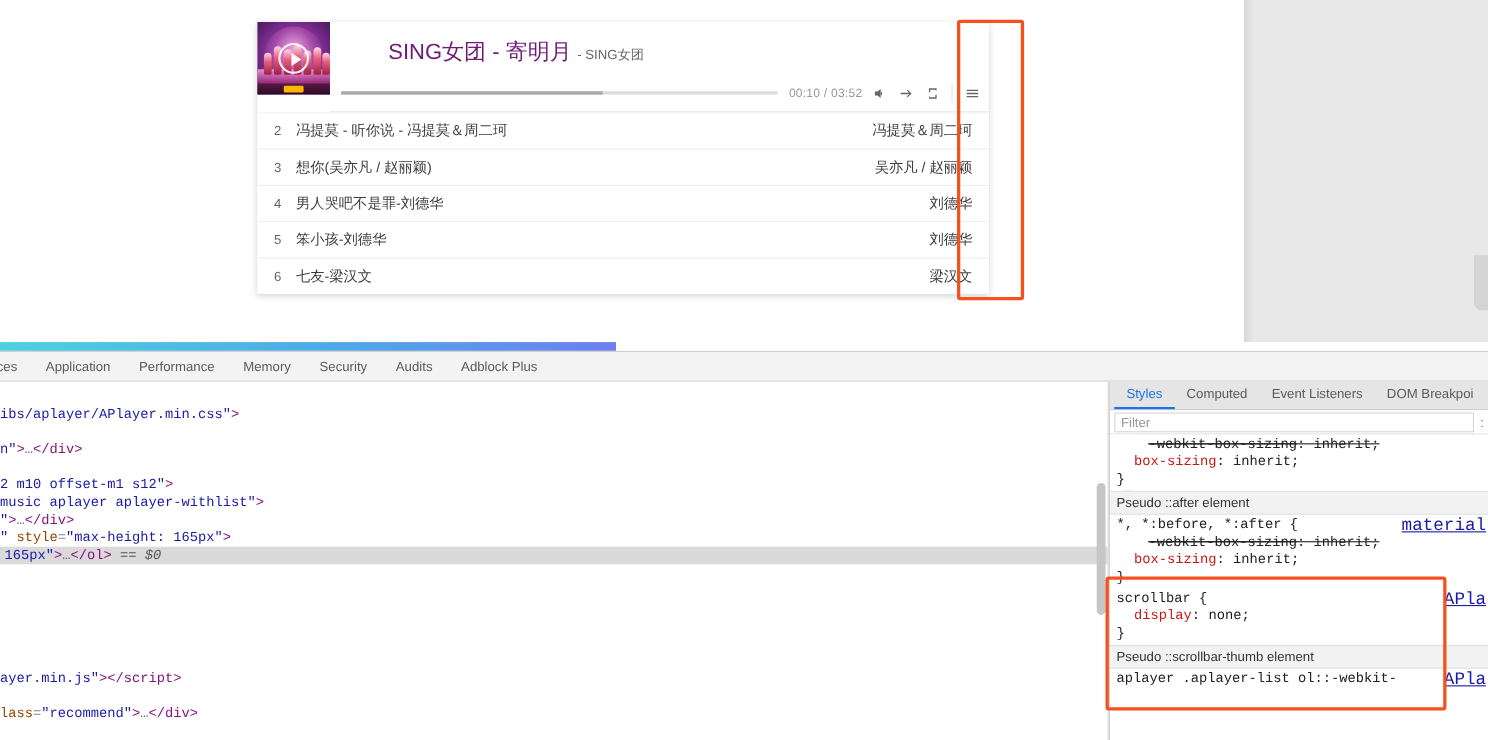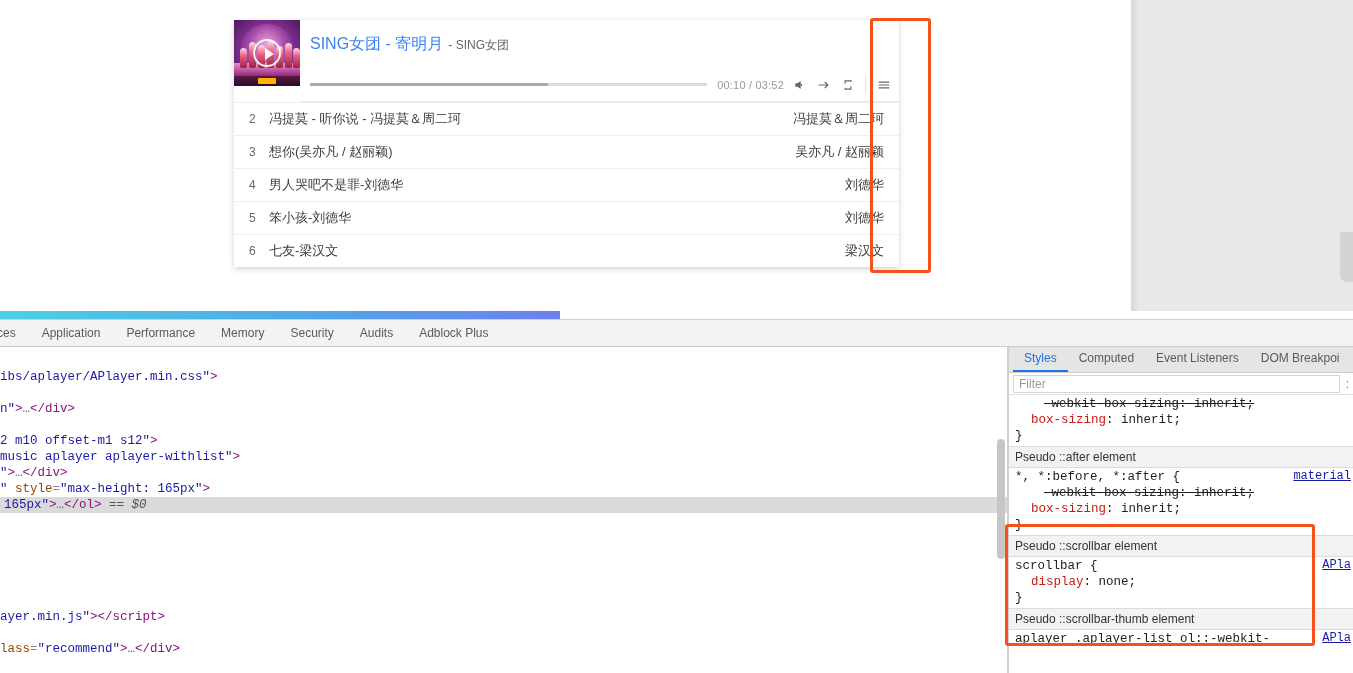--- a/index.html
+++ b/index.html
@@ -89,21 +89,21 @@
     content:""; position:absolute; left:10px; top:7px;
     border-left:9px solid rgba(255,255,255,.95);
     border-top:6px solid transparent; border-bottom:6px solid transparent;
   }
 
   .aplayer-info {
     flex: 1 1 auto; padding: 14px 7px 0 10px; position: relative;
     border-bottom: 1px solid #e9e9e9; min-width: 0;
   }
   .aplayer-music { display:flex; align-items:baseline; overflow:hidden; white-space:nowrap; }
-  .aplayer-title { font-size: 16px; color: #3b82f6; }
+  .aplayer-title { font-size: 20px; color: #701a75; margin-left: 43px; }
   .aplayer-author { font-size: 12px; color: #666; margin-left: 5px; }
 
   .aplayer-controller {
     display:flex; align-items:center; position:absolute;
     left: 10px; right: 7px; bottom: 8px; height: 17px;
   }
   .aplayer-bar-wrap { flex: 1 1 auto; padding: 4px 0; cursor: pointer; min-width:0; }
   .aplayer-bar { position: relative; height: 3px; background: #dcdcdc; width: 100%; }
   .aplayer-loaded { position:absolute; left:0; top:0; height:3px; background:#aaaaaa; width:60%; }
   .aplayer-played { position:absolute; left:0; top:0; height:3px; background:#aaaaaa; width:0%; }
@@ -214,21 +214,21 @@
              font-family:"Liberation Mono", monospace; font-size:12.5px; }
   .st-rule { padding: 1px 0 2px 0; background:#fff; position: relative; }
   .st-line { line-height: 16px; white-space: pre; padding-left: 6px; color:#222; }
   .st-line.indent { padding-left: 22px; }
   .st-prop { color: #c41a16; }
   .st-val  { color: #1a1a1a; }
   .st-sel  { color: #222; }
   .st-strike { text-decoration: line-through; color:#222;margin-left:13px; }
   .st-strike .st-prop { text-decoration: line-through; color:#222; }
   .st-origin {
-    position: absolute; right: 2px; top: 1px; font-size: 12px;
+    position: absolute; right: 2px; top: 1px; font-size: 16px;
     color: #1a1aa6; text-decoration: underline; font-family:"Liberation Mono", monospace;
   }
   .st-pseudo-hdr {
     background: #f2f2f2; border-top: 1px solid #dcdcdc; border-bottom: 1px solid #dcdcdc;
     font-family: "Liberation Sans", sans-serif; font-size: 12px; color: #333;
     padding: 2px 6px; line-height: 16px;
   }
   .st-scrollbar {
     position:absolute; left:12px; top:52px; width:8px; height:132px;
     background:#c6c6c6; border-radius:4px;
@@ -411,21 +411,20 @@
               <div class="st-line">}</div>
             </div>
             <div class="st-pseudo-hdr">Pseudo ::after element</div>
             <div class="st-rule">
               <span class="st-origin">material</span>
               <div class="st-line st-sel">*, *:before, *:after {</div>
               <div class="st-line indent st-strike"><span class="st-prop">-webkit-box-sizing</span>: inherit;</div>
               <div class="st-line indent"><span class="st-prop">box-sizing</span>: inherit;</div>
               <div class="st-line">}</div>
             </div>
-            <div class="st-pseudo-hdr">Pseudo ::scrollbar element</div>
             <div class="st-rule">
               <span class="st-origin">APla</span>
               <div class="st-line st-sel">scrollbar {</div>
               <div class="st-line indent"><span class="st-prop">display</span>: <span class="st-val">none</span>;</div>
               <div class="st-line">}</div>
             </div>
             <div class="st-pseudo-hdr">Pseudo ::scrollbar-thumb element</div>
             <div class="st-rule">
               <span class="st-origin">APla</span>
               <div class="st-line st-sel">aplayer .aplayer-list ol::-webkit-</div>

